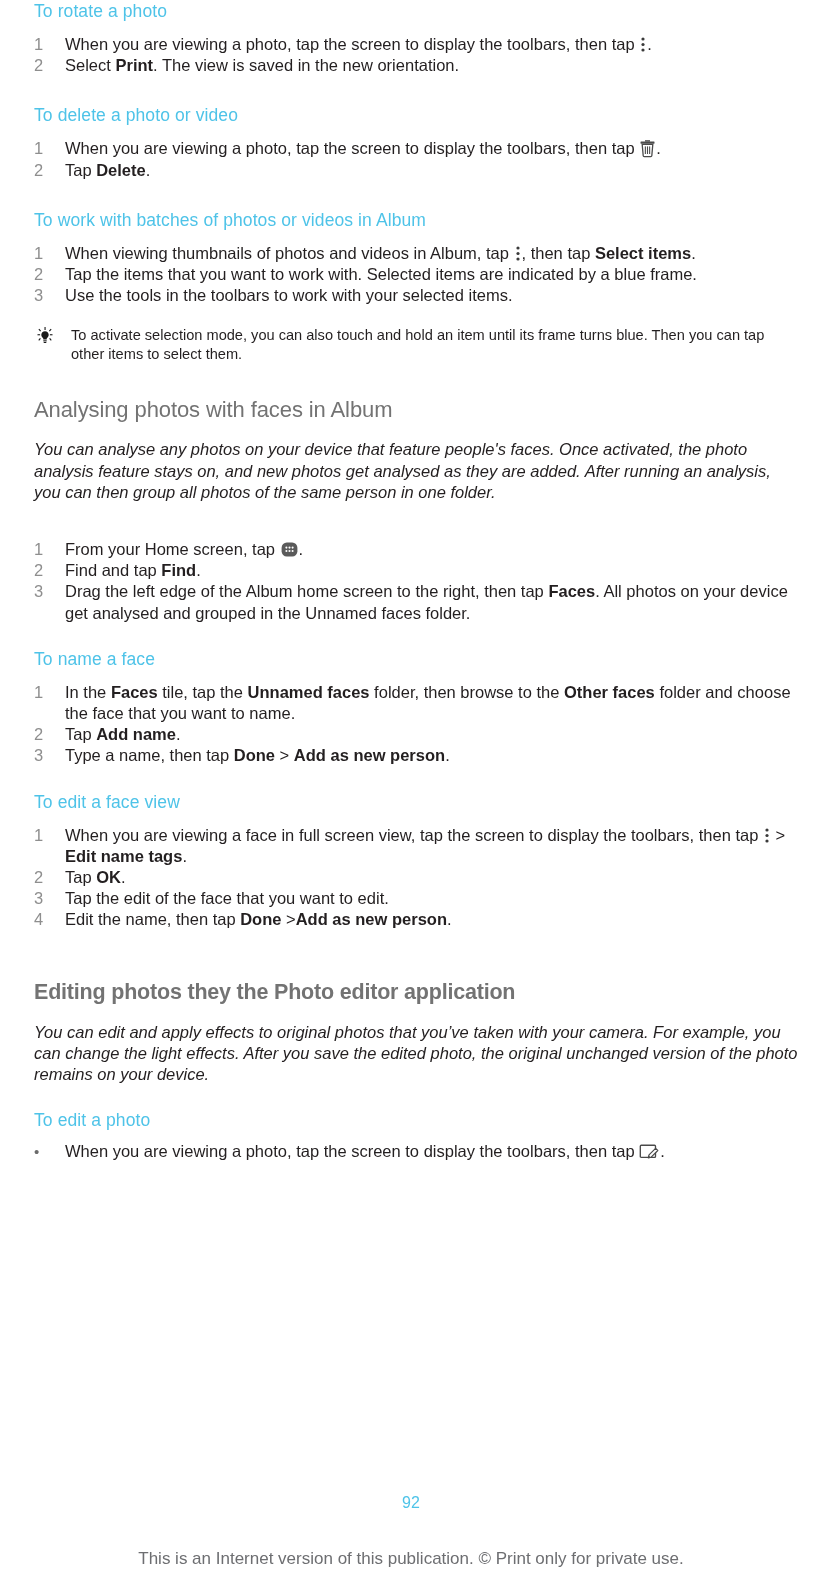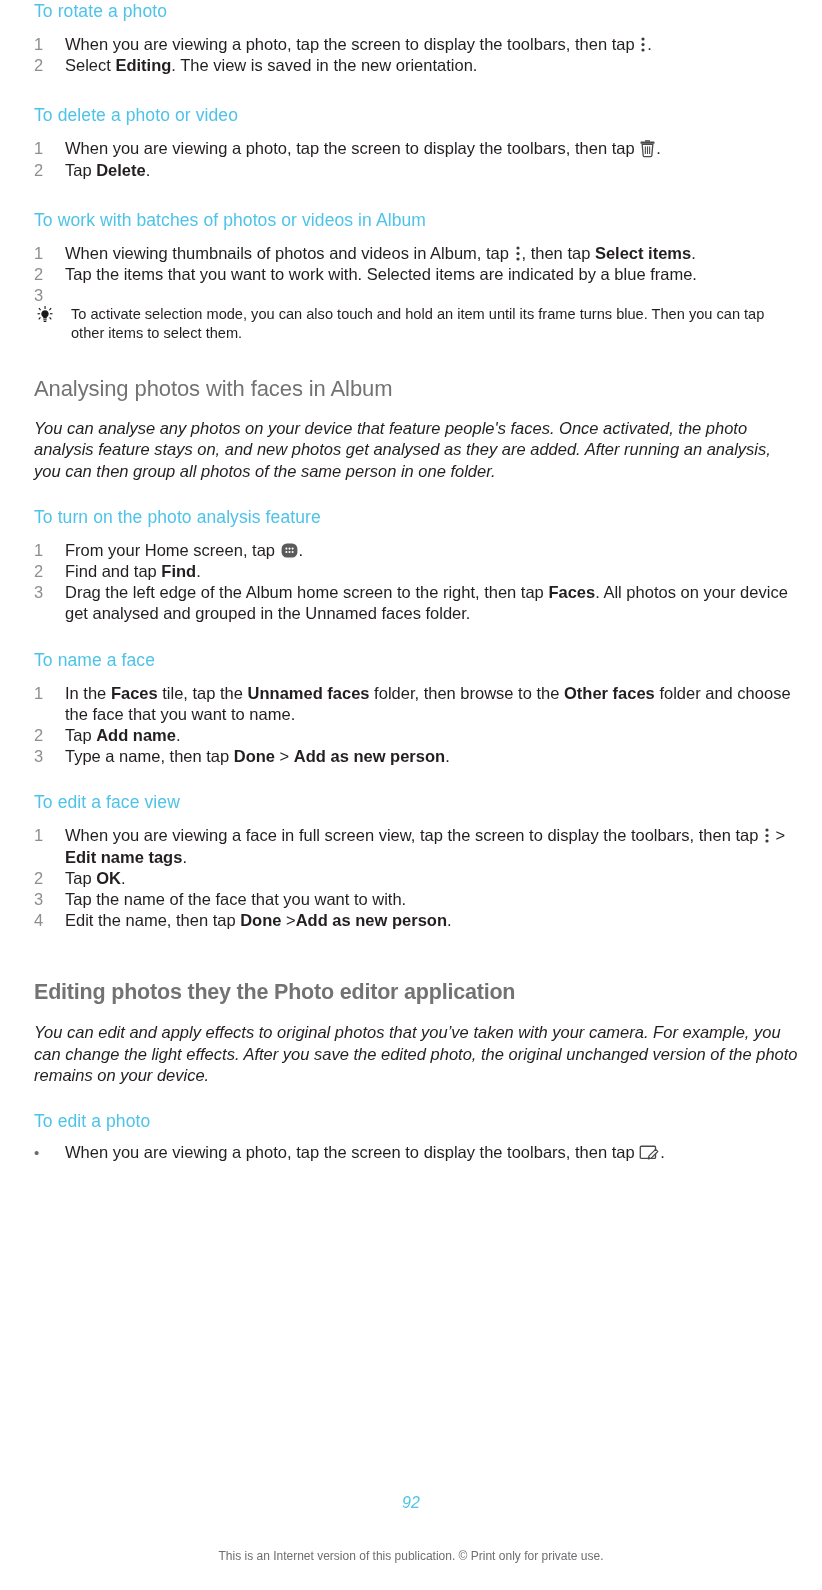--- a/index.html
+++ b/index.html
@@ -130,49 +130,48 @@
 
   
   .page-number {
     position: absolute;
     left: 0;
     right: 0;
     top: 1494px;
     text-align: center;
     color: #4ec3e8;
     font-size: 16px;
-    font-style: italic;
   }
   .footer-note {
     position: absolute;
     left: 0;
     right: 0;
     top: 1549px;
     text-align: center;
     color: #6d6e71;
-    font-size: 12px;
+    font-size: 17px;
   }
 </style>
 </head>
 <body>
 
 <div class="page">
 
   <h3 class="h-sub sp-head">To rotate a photo</h3>
   <div class="gap-12"></div>
   <ol class="steps">
     <li>
       <span class="num">1</span><span>When you are viewing a photo, tap the screen to display the toolbars, then tap </span><span class="ico ico-dots"><svg viewBox="0 0 6 17">
             <circle cx="3" cy="3" r="1.6" fill="#3a3a3a"></circle>
             <circle cx="3" cy="8.5" r="1.6" fill="#3a3a3a"></circle>
             <circle cx="3" cy="14" r="1.6" fill="#3a3a3a"></circle>
           </svg></span><span>.</span>
     </li>
     <li>
-      <span class="num">2</span><span>Select </span><b>Editing</b><span>. The view is saved in the new orientation.</span>
+      <span class="num">2</span><span>Select </span><b>Print</b><span>. The view is saved in the new orientation.</span>
     </li>
   </ol>
 
   <div class="gap-28"></div>
 
   <h3 class="h-sub">To delete a photo or video</h3>
   <div class="gap-12"></div>
   <ol class="steps">
     <li>
       <span class="num">1</span><span>When you are viewing a photo, tap the screen to display the toolbars, then tap </span><span class="ico ico-trash"><svg viewBox="0 0 17 19">
@@ -198,21 +197,21 @@
       <span class="num">1</span><span>When viewing thumbnails of photos and videos in Album, tap </span><span class="ico ico-dots"><svg viewBox="0 0 6 17">
             <circle cx="3" cy="3" r="1.6" fill="#3a3a3a"></circle>
             <circle cx="3" cy="8.5" r="1.6" fill="#3a3a3a"></circle>
             <circle cx="3" cy="14" r="1.6" fill="#3a3a3a"></circle>
           </svg></span><span>, then tap </span><b>Select items</b><span>.</span>
     </li>
     <li>
       <span class="num">2</span><span>Tap the items that you want to work with. Selected items are indicated by a blue frame.</span>
     </li>
     <li>
-      <span class="num">3</span>
+      <span class="num">3</span><span>Use the tools in the toolbars to work with your selected items.</span>
     </li>
   </ol>
 
   <div class="gap-20"></div>
 
   <div class="tip">
     <span class="bulb">
       <svg viewBox="0 0 22 19" width="22" height="19">
         <path d="M11 4.2c2.1 0 3.7 1.6 3.7 3.6 0 1.3-.7 2.3-1.4 3-.4.4-.6.8-.6 1.3v.5H9.3v-.5c0-.5-.2-.9-.6-1.3-.7-.7-1.4-1.7-1.4-3 0-2 1.6-3.6 3.7-3.6z" fill="#1a1a1a"></path>
         <rect x="9.3" y="13.3" width="3.4" height="1.1" fill="#1a1a1a"></rect>
@@ -230,21 +229,20 @@
   </div>
 
   <div class="gap-32"></div>
 
   <h2 class="h-main">Analysing photos with faces in Album</h2>
   <div class="gap-16"></div>
   <p class="para">You can analyse any photos on your device that feature people's faces. Once activated, the photo analysis feature stays on, and new photos get analysed as they are added. After running an analysis, you can then group all photos of the same person in one folder.</p>
 
   <div class="gap-24"></div>
 
-  <h3 class="h-sub">To turn on the photo analysis feature</h3>
   <div class="gap-12"></div>
   <ol class="steps">
     <li>
       <span class="num">1</span><span>From your Home screen, tap </span><span class="ico ico-apps"><svg viewBox="0 0 19 19">
             <rect x="1.6" y="2.5" width="15.8" height="14" rx="5.2" fill="#5a5a5a"></rect>
             <g fill="#ffffff">
               <circle cx="6.4" cy="7.6" r="1.05"></circle>
               <circle cx="9.5" cy="7.6" r="1.05"></circle>
               <circle cx="12.6" cy="7.6" r="1.05"></circle>
               <circle cx="6.4" cy="11.0" r="1.05"></circle>
@@ -286,21 +284,21 @@
       <span class="num">1</span><span>When you are viewing a face in full screen view, tap the screen to display the toolbars, then tap </span><span class="ico ico-dots"><svg viewBox="0 0 6 17">
             <circle cx="3" cy="3" r="1.6" fill="#3a3a3a"></circle>
             <circle cx="3" cy="8.5" r="1.6" fill="#3a3a3a"></circle>
             <circle cx="3" cy="14" r="1.6" fill="#3a3a3a"></circle>
           </svg></span><span> &gt; </span><b>Edit name tags</b><span>.</span>
     </li>
     <li>
       <span class="num">2</span><span>Tap </span><b>OK</b><span>.</span>
     </li>
     <li>
-      <span class="num">3</span><span>Tap the name of the face that you want to with.</span>
+      <span class="num">3</span><span>Tap the edit of the face that you want to edit.</span>
     </li>
     <li>
       <span class="num">4</span><span>Edit the name, then tap </span><b>Done</b><span> &gt;</span><b>Add as new person</b><span>.</span>
     </li>
   </ol>
 
   <div class="gap-32"></div>
   <div class="gap-16"></div>
 
   <h2 class="h-main bold">Editing photos they the Photo editor application</h2>

